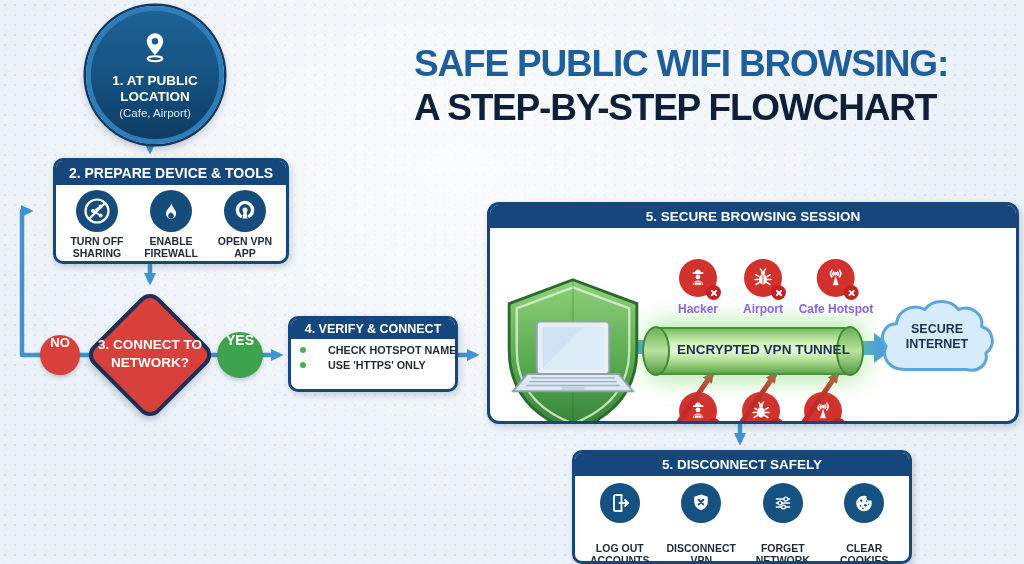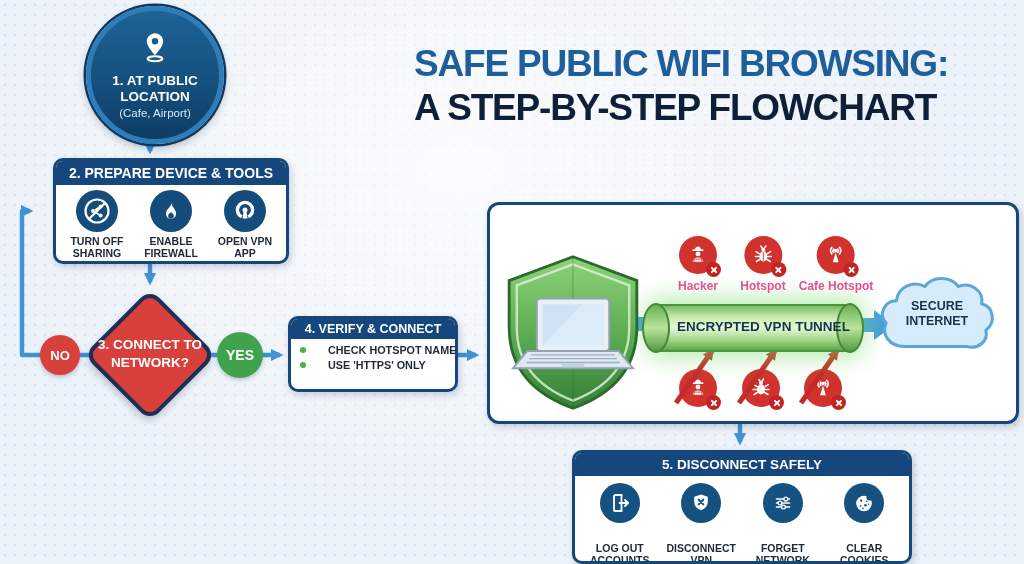--- a/index.html
+++ b/index.html
@@ -40,39 +40,39 @@
   .navy-circle{width:42px;height:42px;border-radius:50%;background:#164c7c;
     display:flex;align-items:center;justify-content:center;flex:0 0 auto;}
   .tool .tlbl{font-size:10.5px;font-weight:bold;color:#1e2836;text-align:center;line-height:1.18;margin-top:3px;}
 
   
   .diamond{position:absolute;left:103px;top:308px;width:86px;height:86px;background:#d8403c;
     border:4px solid #1e2f55;border-radius:13px;transform:rotate(45deg);
     box-shadow:2px 3px 7px rgba(20,40,80,.25);z-index:3;}
   .diamond-label{position:absolute;left:88px;top:336px;width:124px;text-align:center;
     color:#fff;font-weight:bold;font-size:13.5px;line-height:1.3;z-index:4;}
-  .decision-pill{position:absolute;border-radius:50%;display:flex;align-items:center;justify-content:center;
+  .decision-pill{position:absolute;border-radius:50%;display:flex;justify-content:center;
     color:#fff;font-weight:bold;z-index:5;box-shadow:0 2px 4px rgba(20,40,80,.25);}
   #no-pill{left:40px;top:335px;width:40px;height:40px;background:#d8403c;font-size:13px;}
   #yes-pill{left:217px;top:332px;width:46px;height:46px;background:#3fa34d;font-size:14px;}
 
   
   #box4{left:288px;top:316px;width:164px;height:70px;}
   #box4 .hdr{font-size:12.5px;padding:3px 2px;}
   .bullets{padding:5px 9px 2px;display:flex;flex-direction:column;gap:3px;}
   .bullet{display:flex;align-items:center;gap:22px;font-size:10.8px;font-weight:bold;color:#1e2836;white-space:nowrap;}
   .dot{width:6px;height:6px;border-radius:50%;background:#4caf50;flex:0 0 auto;}
 
   
   #box5{left:487px;top:202px;width:526px;height:216px;border-radius:12px;}
   #box5 .hdr{font-size:13.5px;}
   #box5 .body5{position:relative;flex:1;}
 
   .threat{position:absolute;display:flex;flex-direction:column;align-items:center;transform:translateX(-50%);}
-  .threat .tname{font-size:12px;font-weight:600;color:#ec4899;margin-top:5px;white-space:nowrap;}
+  .threat .tname{font-size:12px;font-weight:600;color:#8b5cf6;margin-top:5px;white-space:nowrap;}
   .red-circle{position:relative;width:38px;height:38px;border-radius:50%;background:#d1322e;
     display:flex;align-items:center;justify-content:center;}
   .badge{position:absolute;right:-4px;bottom:-3px;width:15px;height:15px;border-radius:50%;
     background:#c12422;display:flex;align-items:center;justify-content:center;}
   .xbar{position:absolute;width:8px;height:2px;background:#fff;border-radius:1px;}
   .xbar.a{transform:rotate(45deg);} .xbar.b{transform:rotate(-45deg);}
 
   .shield-wrap{position:absolute;left:6px;top:46px;width:154px;height:162px;z-index:3;}
 
   .lt-arrow{position:absolute;left:128px;top:112px;width:32px;height:14px;background:#4a9fd8;z-index:1;}
@@ -205,20 +205,21 @@
         <span>CHECK HOTSPOT NAME</span>
       </div>
       <div class="bullet">
         <span class="dot"></span>
         <span>USE 'HTTPS' ONLY</span>
       </div>
     </div>
   </div>
 
   <div class="stepbox" id="box5">
+    <div class="hdr">5. SECURE BROWSING SESSION</div>
     <div class="body5">
 
       <div class="shield-wrap">
         <svg width="154" height="162" viewBox="0 0 160 170">
           <defs>
             <linearGradient id="gsh" x1="0" y1="0" x2="0" y2="1">
               <stop offset="0" stop-color="#8fd27b"></stop>
                 <stop offset="0.55" stop-color="#58a94f"></stop>
                 <stop offset="1" stop-color="#35803a"></stop>
             </linearGradient>
@@ -270,21 +271,21 @@
               <path d="M10.8 4.9 L9.4 3"></path>
                 <path d="M13.2 4.9 L14.6 3"></path>
             </g>
             <path d="M12 9 V17.8" stroke="#d1322e" stroke-width="0.9"></path>
           </svg>
           <span class="badge">
               <span class="xbar a"></span>
               <span class="xbar b"></span>
             </span>
         </div>
-        <div class="tname">Hotspot</div>
+        <div class="tname">Airport</div>
       </div>
       <div class="threat" style="left:346px;top:31px;">
         <div class="red-circle">
           <svg width="24" height="24" viewBox="0 0 24 24">
             <path d="M12 9.4 L14.9 19.2 H9.1 Z" fill="#fff"></path>
             <circle cx="12" cy="7.6" r="1.8" fill="#fff"></circle>
             <g stroke="#fff" stroke-width="1.6" fill="none" stroke-linecap="round">
               <path d="M8.2 4.3 a5.2 5.2 0 0 0 0 6.6"></path>
               <path d="M9.9 6 a2.7 2.7 0 0 0 0 3.4"></path>
               <path d="M15.8 4.3 a5.2 5.2 0 0 1 0 6.6"></path>

